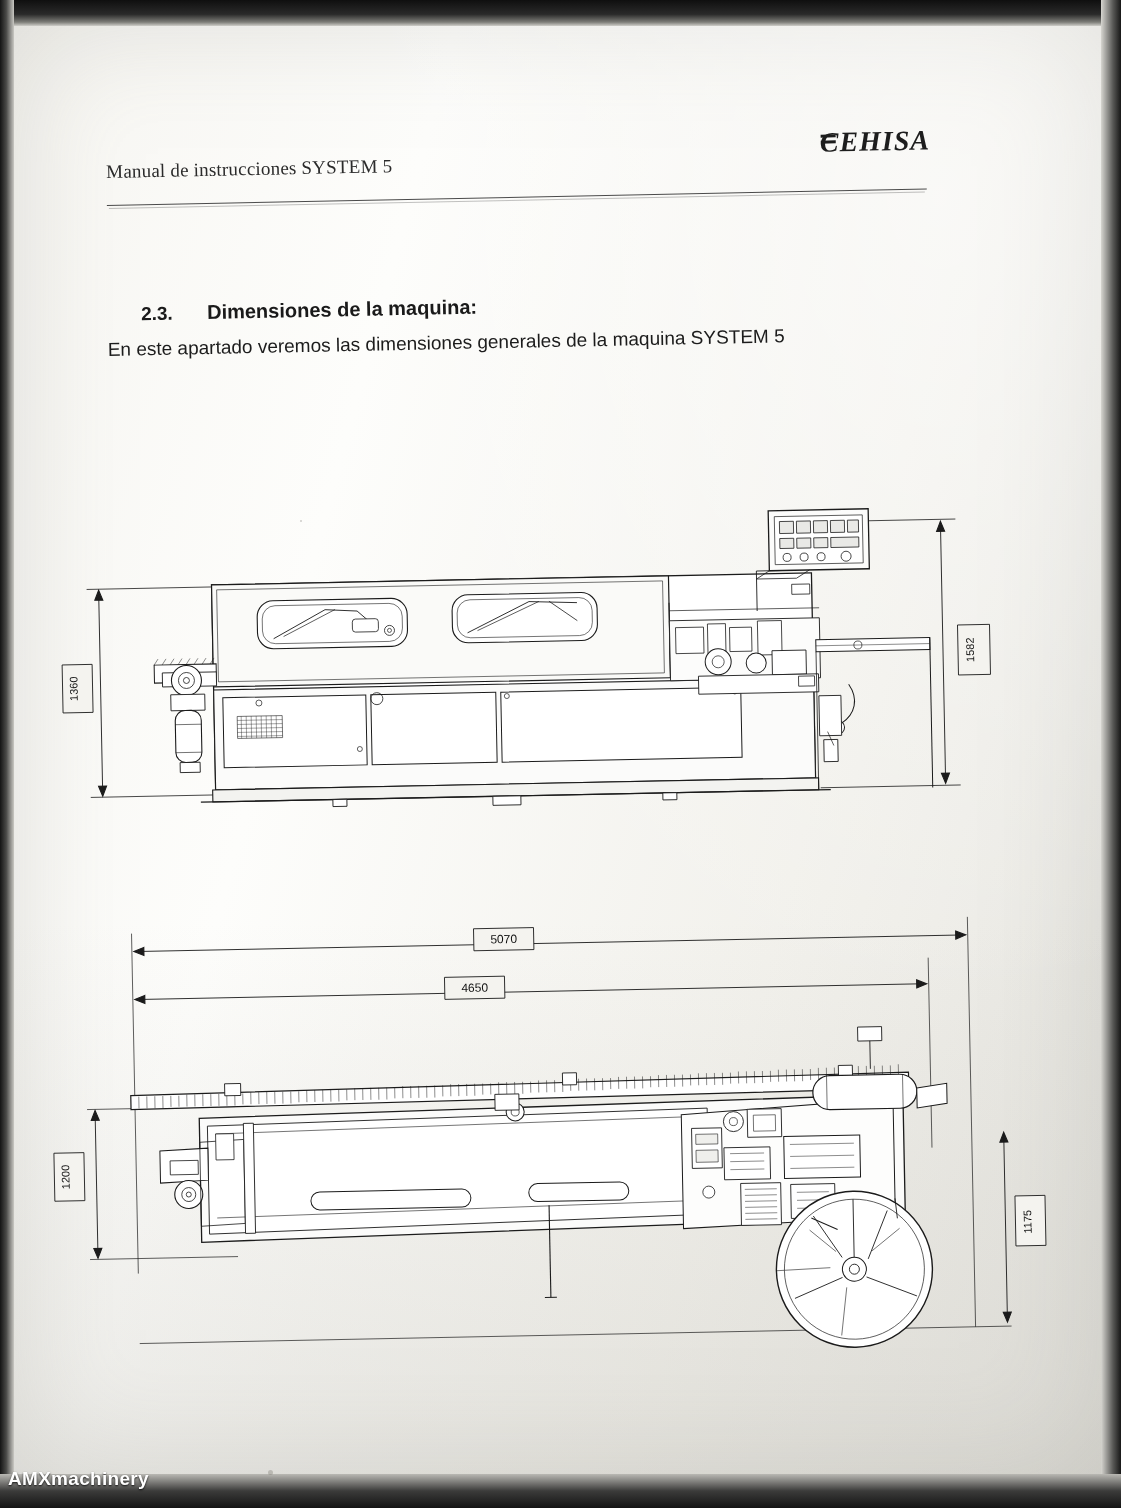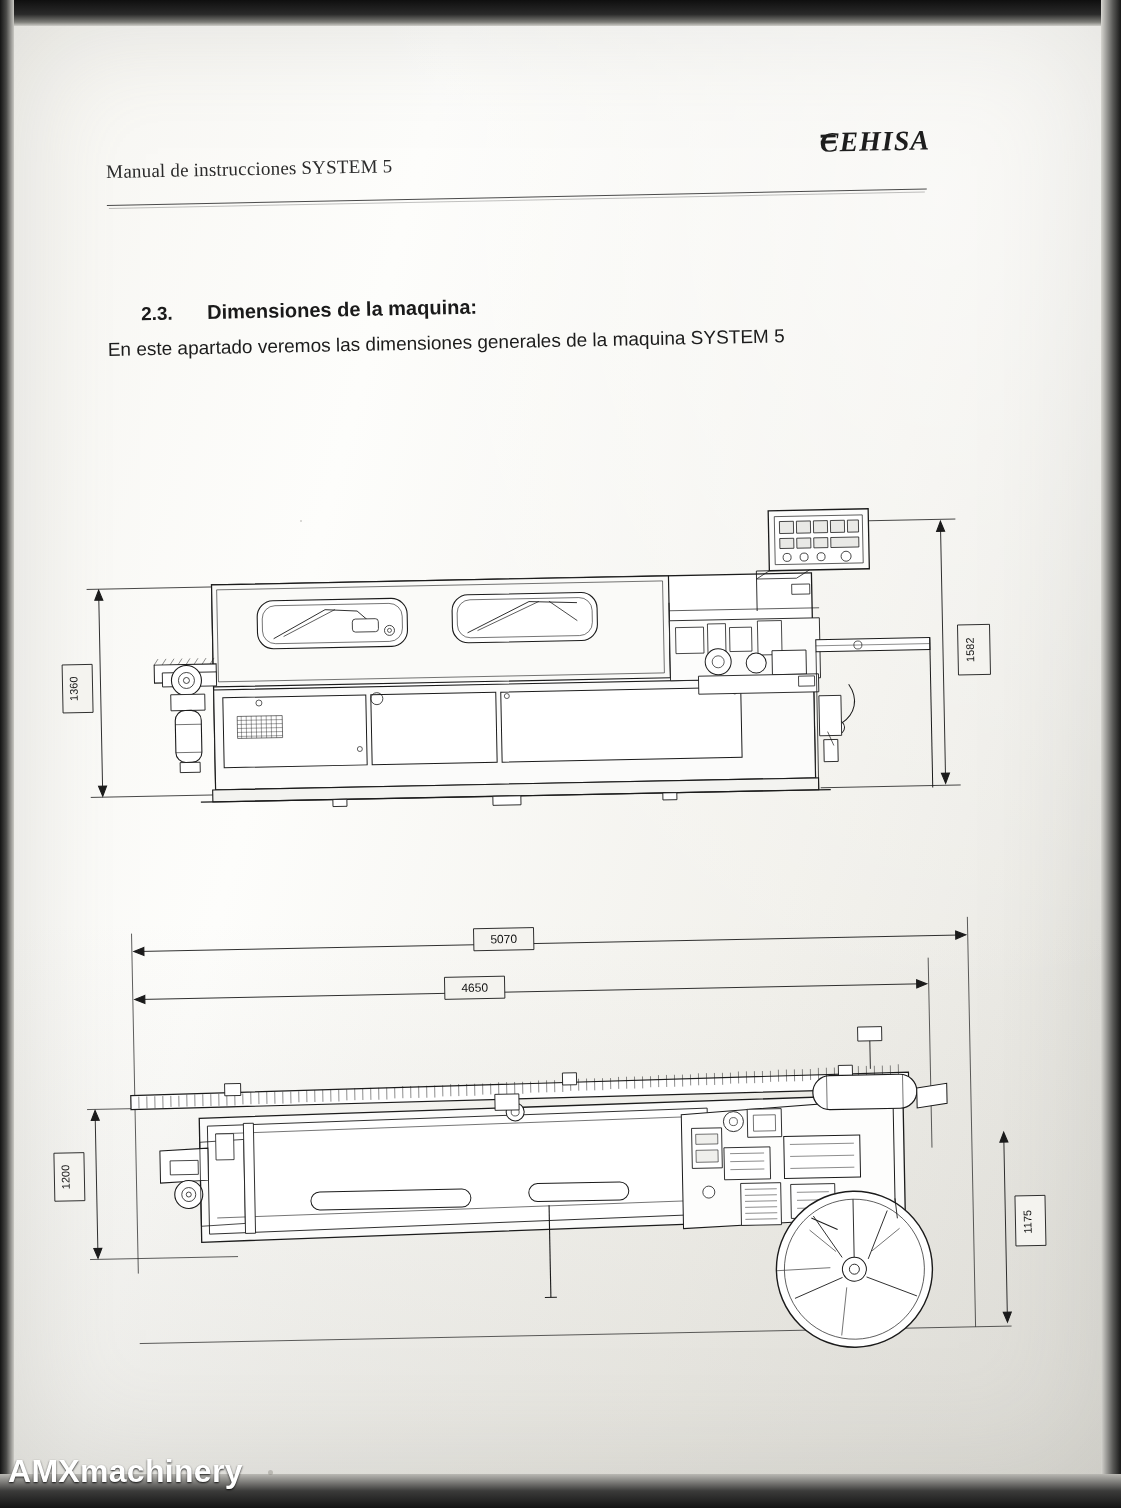--- a/index.html
+++ b/index.html
@@ -137,21 +137,21 @@
 
   
   .fig {
     position: absolute;
   }
   .fig svg { display: block; }
 
   .wm {
     position: absolute;
     left: 8px; bottom: 18px;
-    font-size: 32px;
+    font-size: 19px;
     font-weight: bold;
     color: #ffffff;
     letter-spacing: 0.3px;
     text-shadow: 0 1px 2px rgba(0,0,0,0.85);
   }
   .specks i {
     position: absolute;
     background: rgba(120,118,110,0.35);
     border-radius: 50%;
   }

